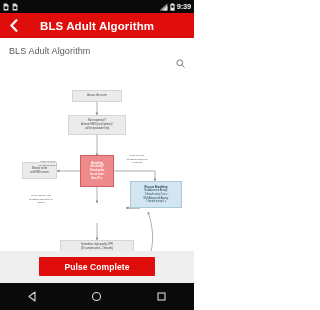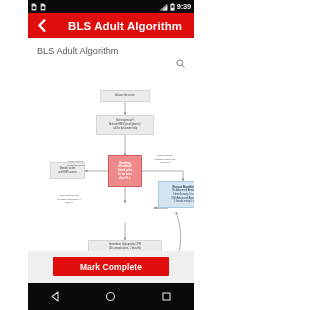--- a/index.html
+++ b/index.html
@@ -2,21 +2,21 @@
 <html><head>
 <meta charset="utf-8">
 <style>
   * { box-sizing: border-box; margin: 0; padding: 0; }
   html, body {
     width: 194px; height: 310px;
     font-family: "Liberation Sans", sans-serif;
     background: #ffffff;
     overflow: hidden;
   }
-  #app { position: relative; width: 194px; height: 310px; display: flex; flex-direction: column; padding-left: 28px; }
+  #app { position: relative; width: 194px; height: 310px; display: flex; flex-direction: column; }
 
   
   .statusbar {
     height: 13px; background: #0a0a0a; color: #e8e8e8;
     display: flex; align-items: center; padding: 0 3px;
     flex: none;
   }
   .sb-left { display: flex; align-items: center; gap: 3px; }
   .sb-spacer { flex: 1 1 auto; }
   .sb-right { display: flex; align-items: center; gap: 2px; }
@@ -216,21 +216,21 @@
       <div class="edge-label" style="left:16px; top:122px; width:50px;">
         <span style="white-space:pre-line">Pulse absent AND
 breathing abnormal or
 absent</span>
       </div>
     </div>
 
   </div>
 
   <div class="bottombar">
-    <button class="mark-complete">Mark Complete</button>
+    <button class="mark-complete">Pulse Complete</button>
   </div>
 
   <div class="navbar">
     <div class="nav-btn">
       <svg width="11" height="11" viewBox="0 0 11 11">
         <path d="M8 1L2 5.5L8 10z" fill="none" stroke="#d8d8d8" stroke-width="1.1" stroke-linejoin="round"></path>
       </svg>
     </div>
     <div class="nav-btn">
       <svg width="11" height="11" viewBox="0 0 11 11">

